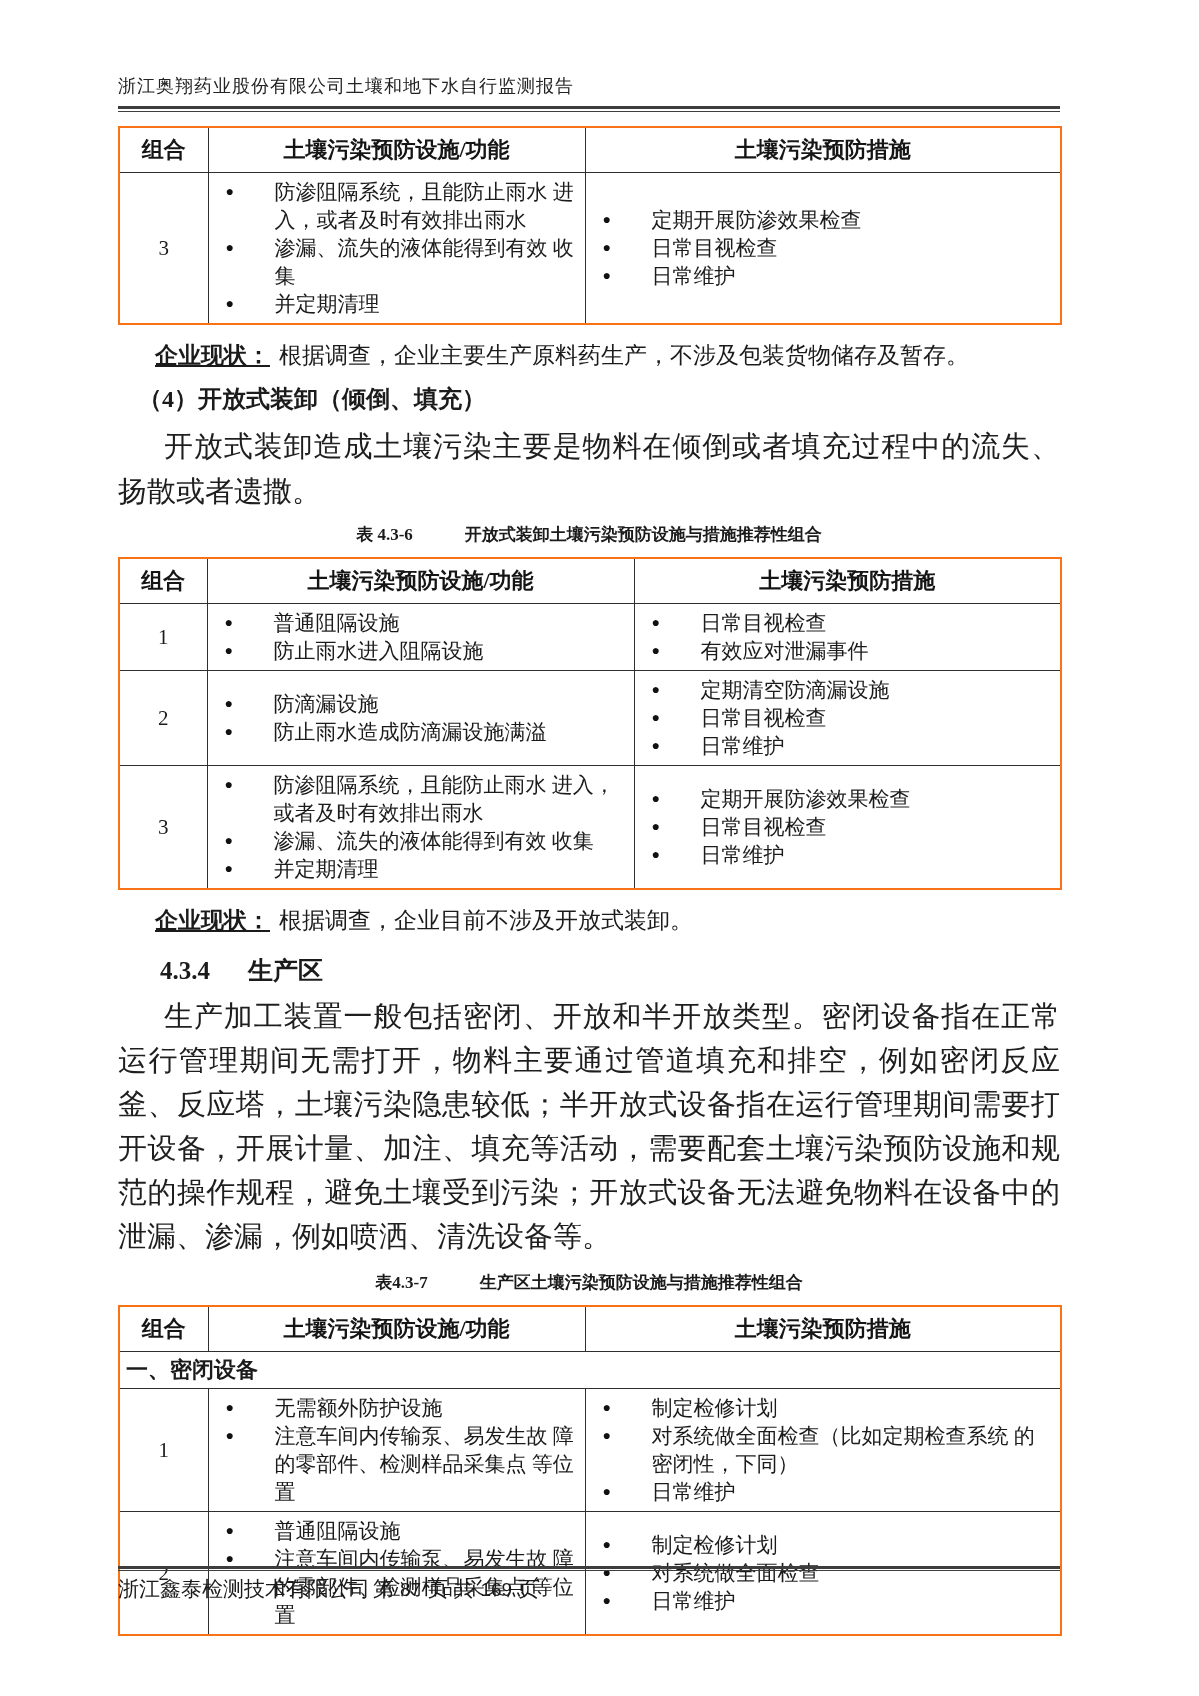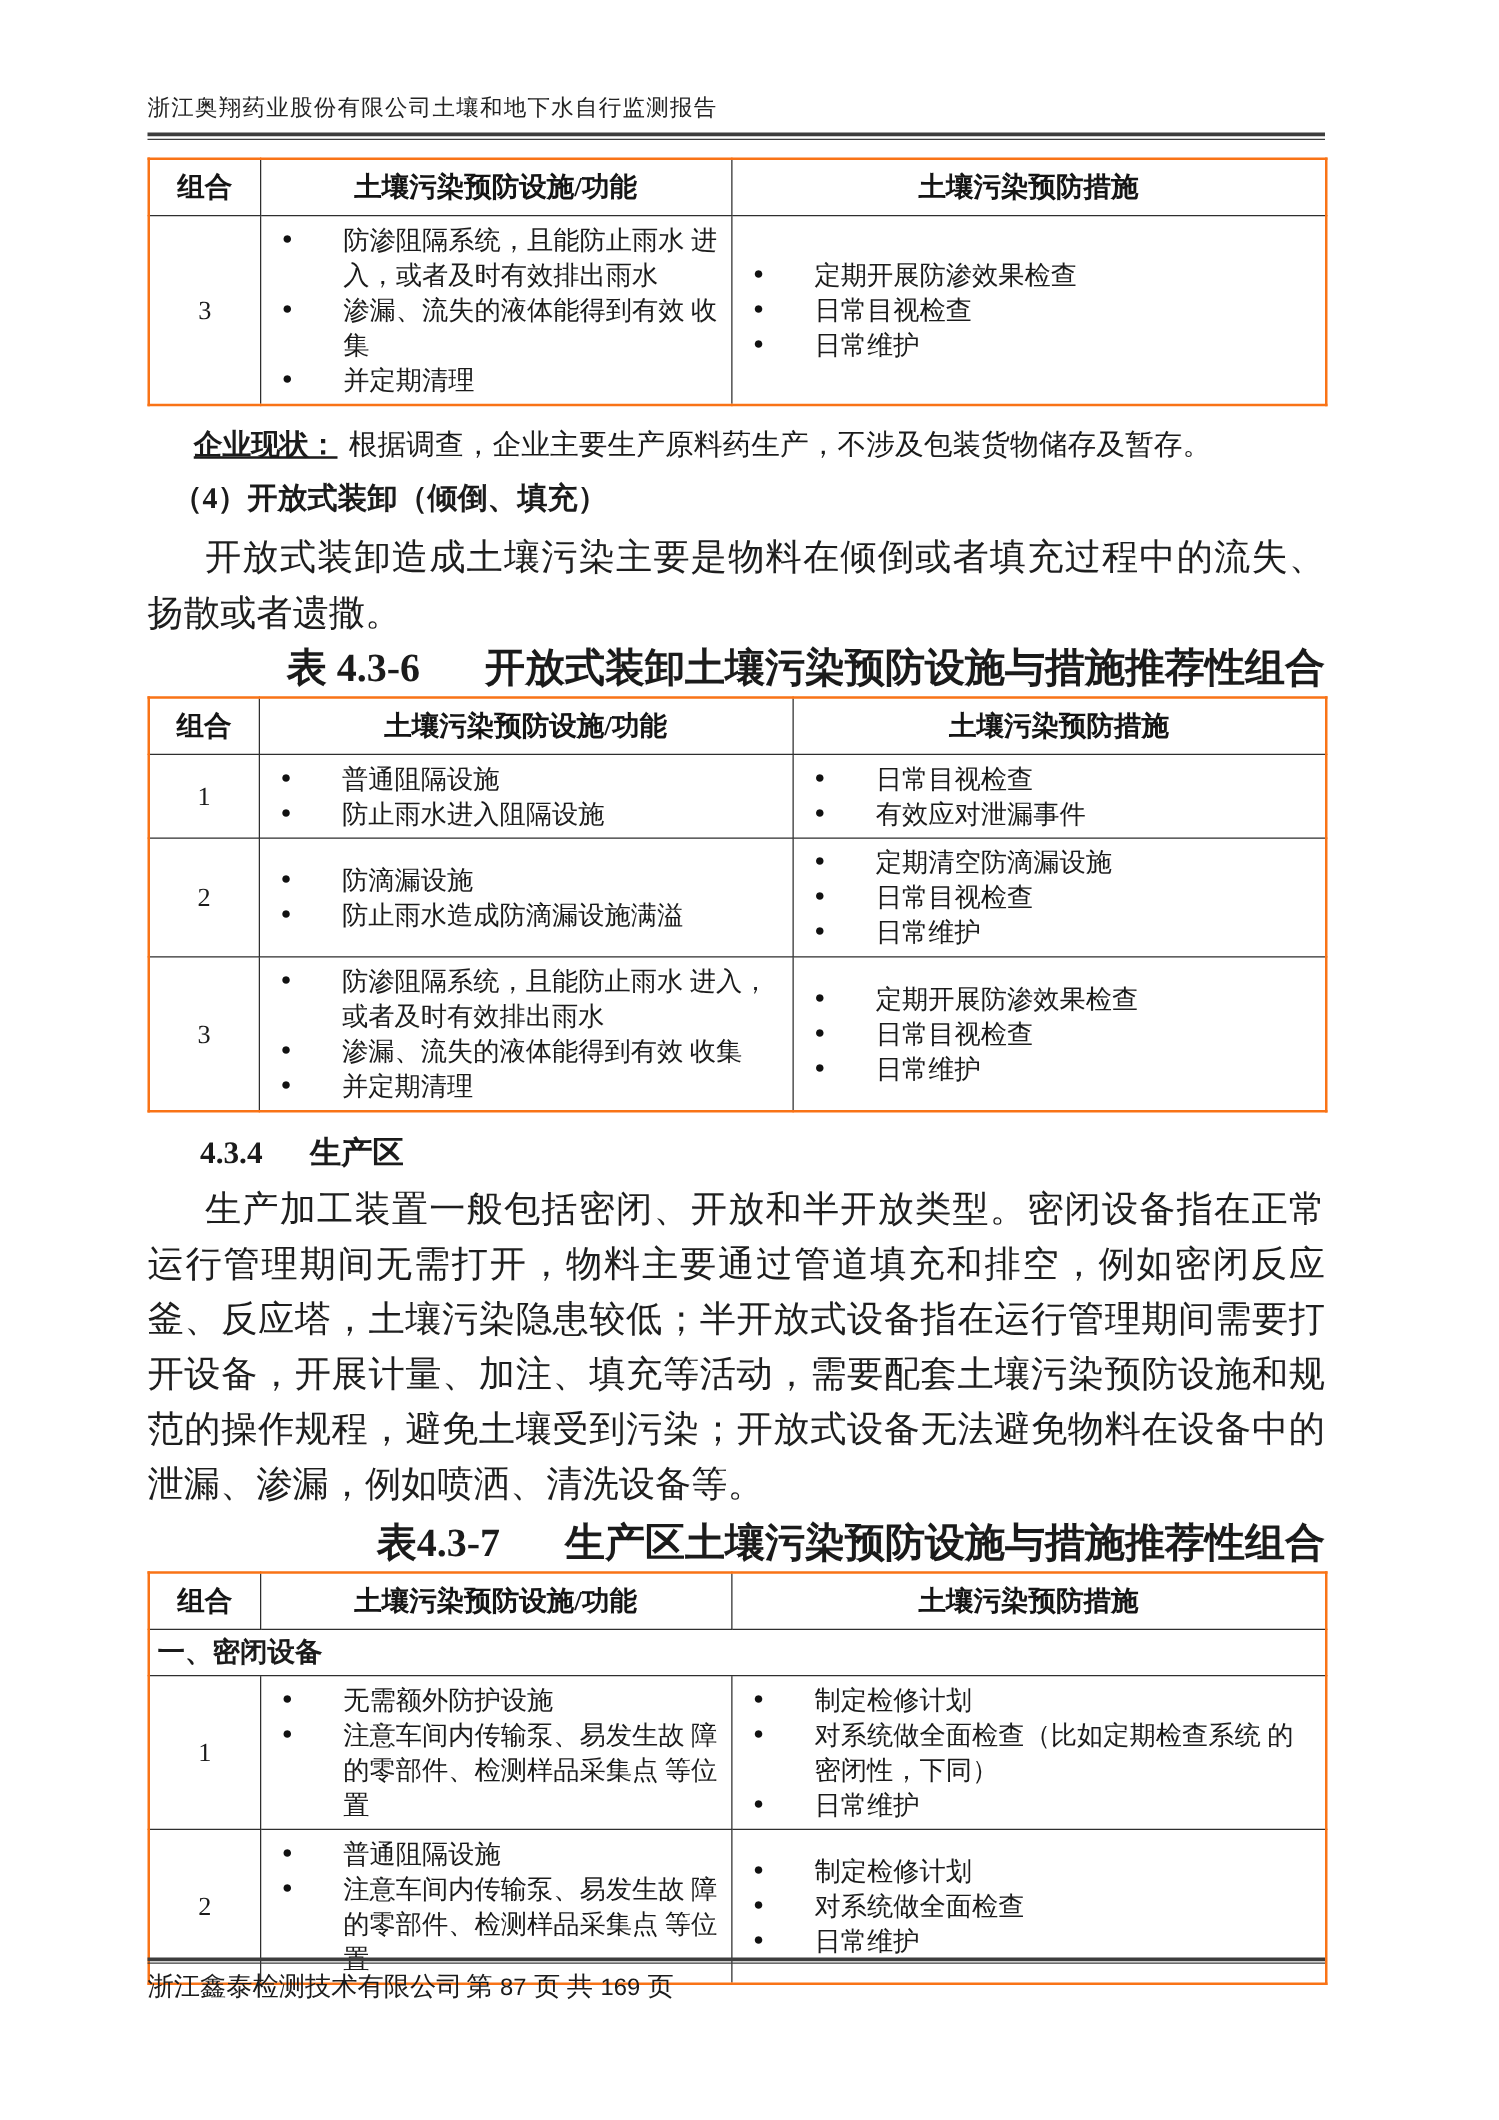--- a/index.html
+++ b/index.html
@@ -97,23 +97,23 @@
     line-height: 45px;
     text-indent: 46px;
     text-align: justify;
     color: #1e1e1e;
   }
   .para-prod { margin-top: 6px; line-height: 44px; }
   .caption {
     margin-top: 4px;
     margin-bottom: 6px;
     display: flex;
-    justify-content: flex-end;
+    justify-content: center;
     gap: 52px;
-    font-size: 32px;
+    font-size: 17px;
     font-weight: bold;
     line-height: 33px;
   }
   .caption7 { margin-top: 8px; }
   .h-prod {
     margin-top: 16px;
     padding-left: 42px;
     display: flex;
     gap: 38px;
     font-size: 25px;
@@ -315,20 +315,23 @@
               <li class="bi">
                   <span class="blt">●</span>
                   <span class="bt">日常维护</span>
                 </li>
             </ul>
           </td>
         </tr>
       </tbody>
     </table>
 
+    <p class="status">
+      <span class="status-label">企业现状：</span><span>根据调查，企业目前不涉及开放式装卸。</span>
+    </p>
 
     <h3 class="h-prod">
       <span>4.3.4</span>
       <span>生产区</span>
     </h3>
 
     <p class="body-para para-prod">生产加工装置一般包括密闭、开放和半开放类型。密闭设备指在正常运行管理期间无需打开，物料主要通过管道填充和排空，例如密闭反应釜、反应塔，土壤污染隐患较低；半开放式设备指在运行管理期间需要打开设备，开展计量、加注、填充等活动，需要配套土壤污染预防设施和规范的操作规程，避免土壤受到污染；开放式设备无法避免物料在设备中的泄漏、渗漏，例如喷洒、清洗设备等。</p>
 
     <div class="caption caption7">
       <span>表4.3-7</span>

